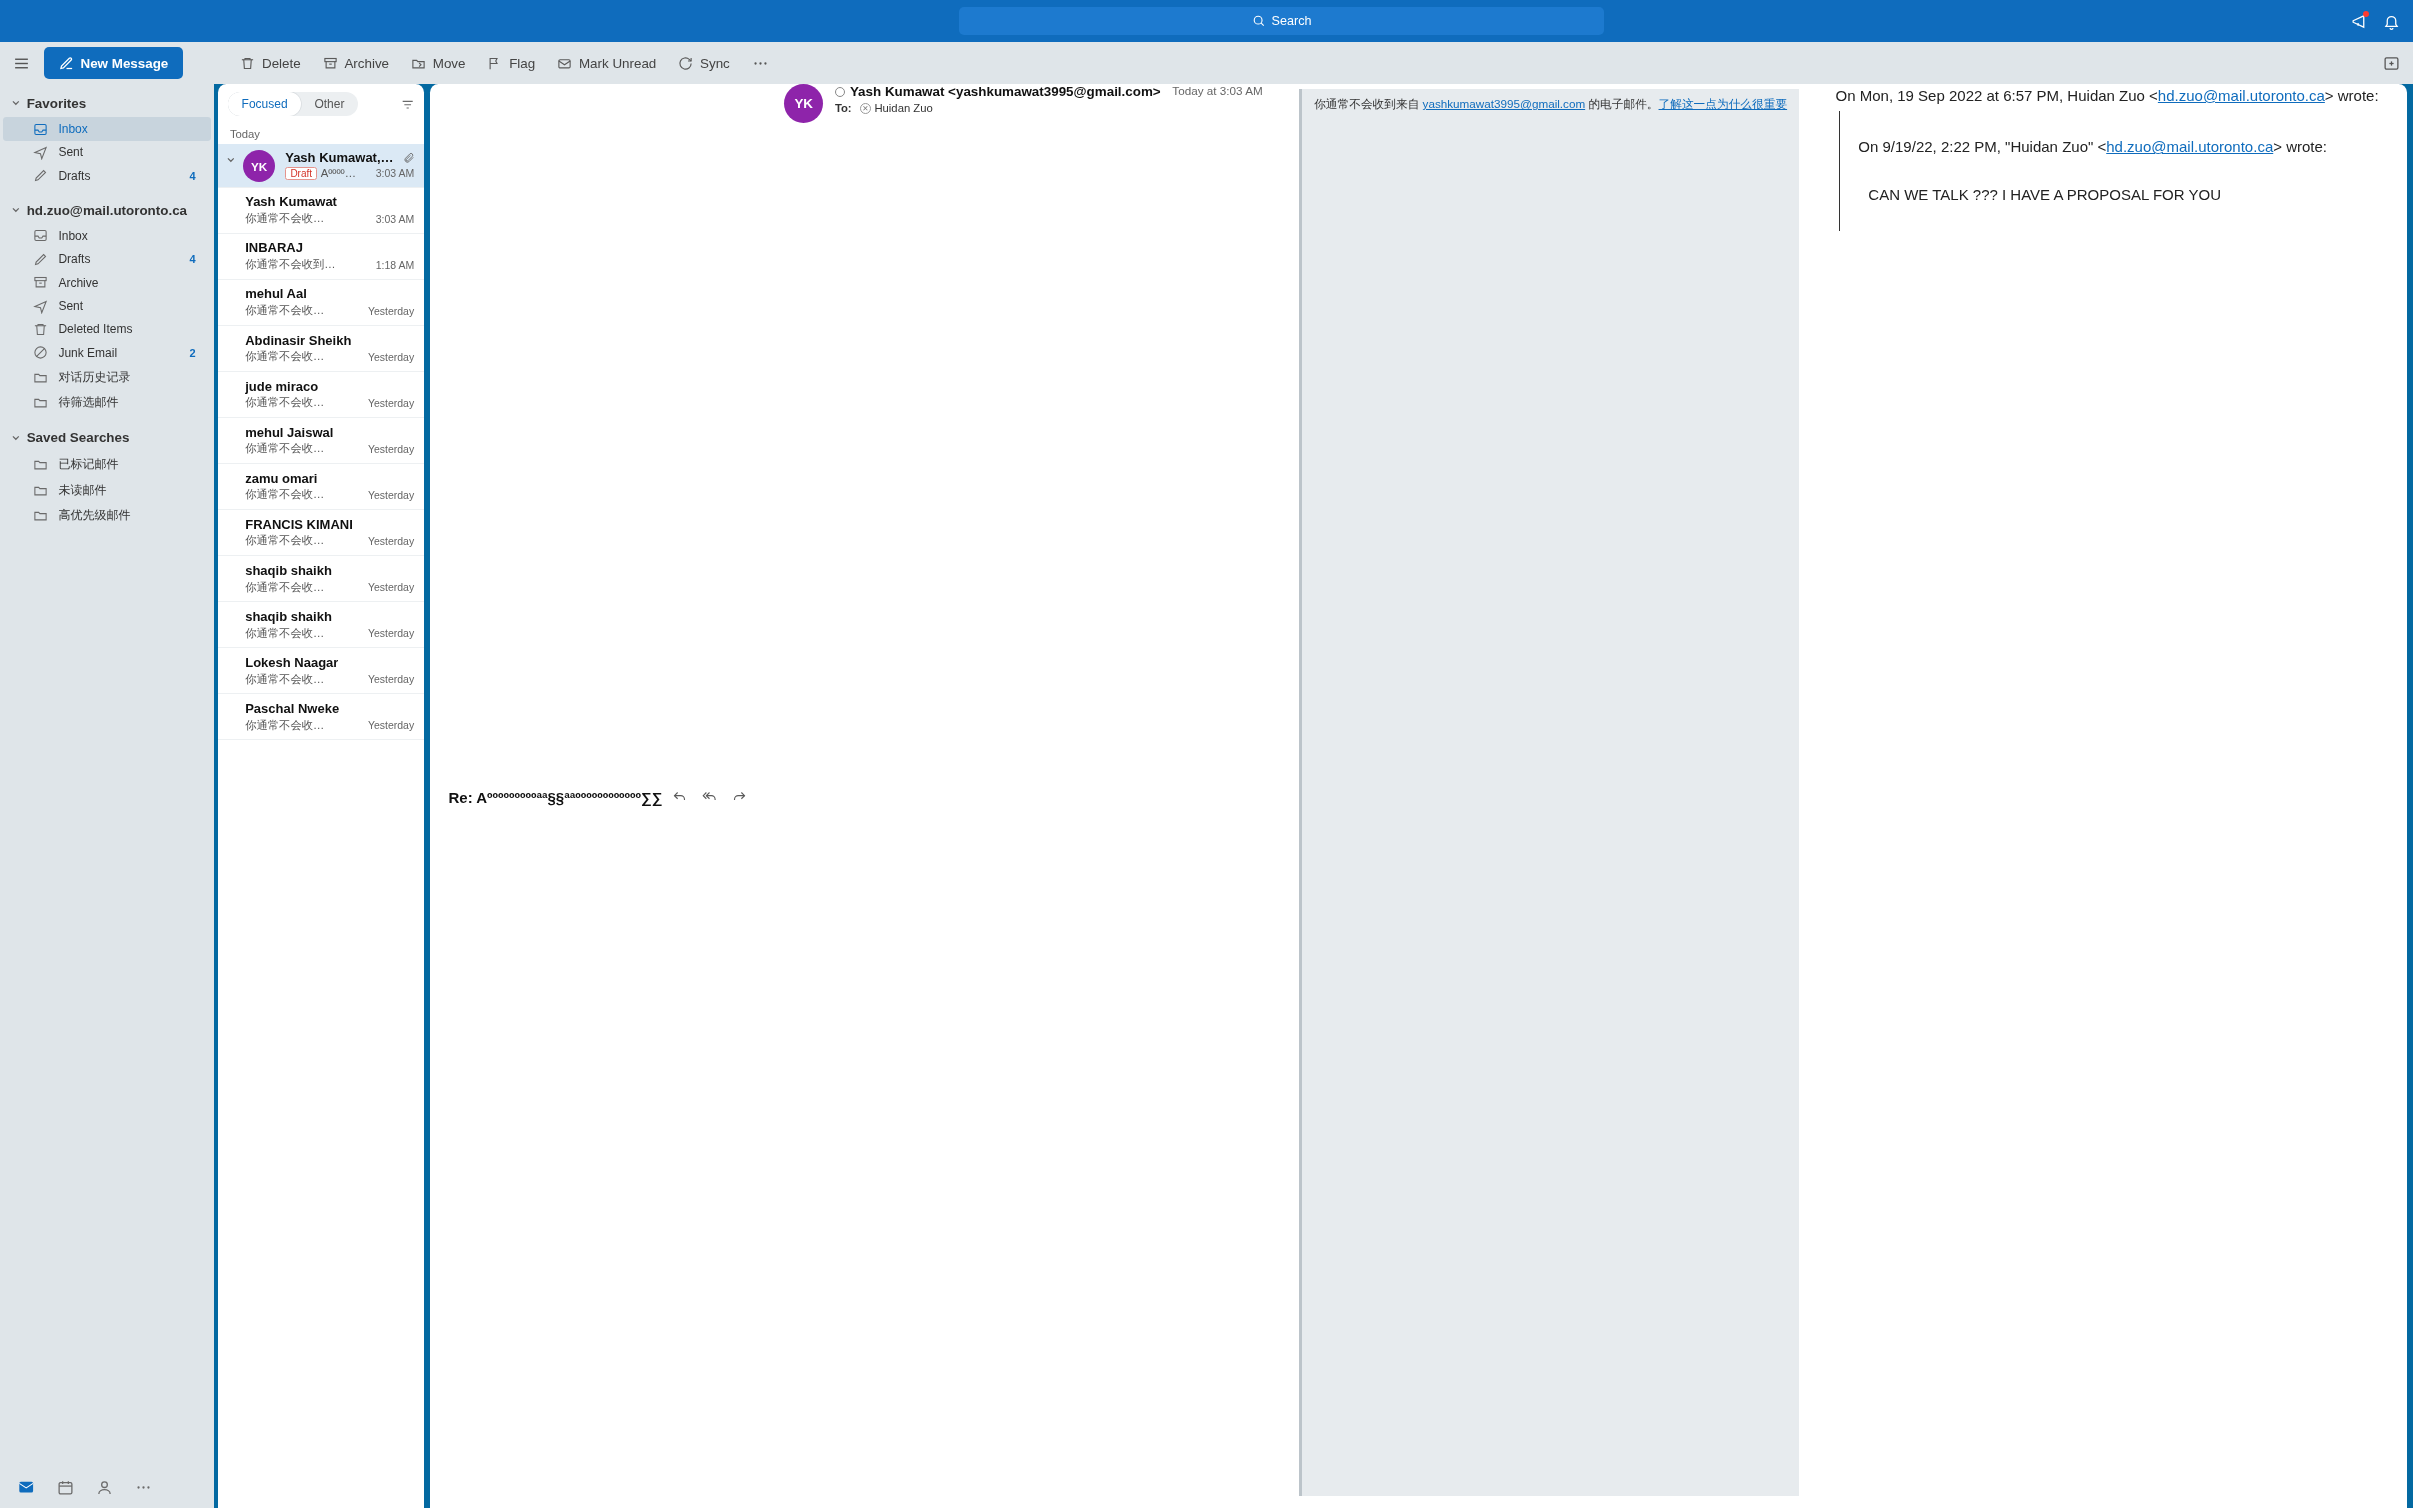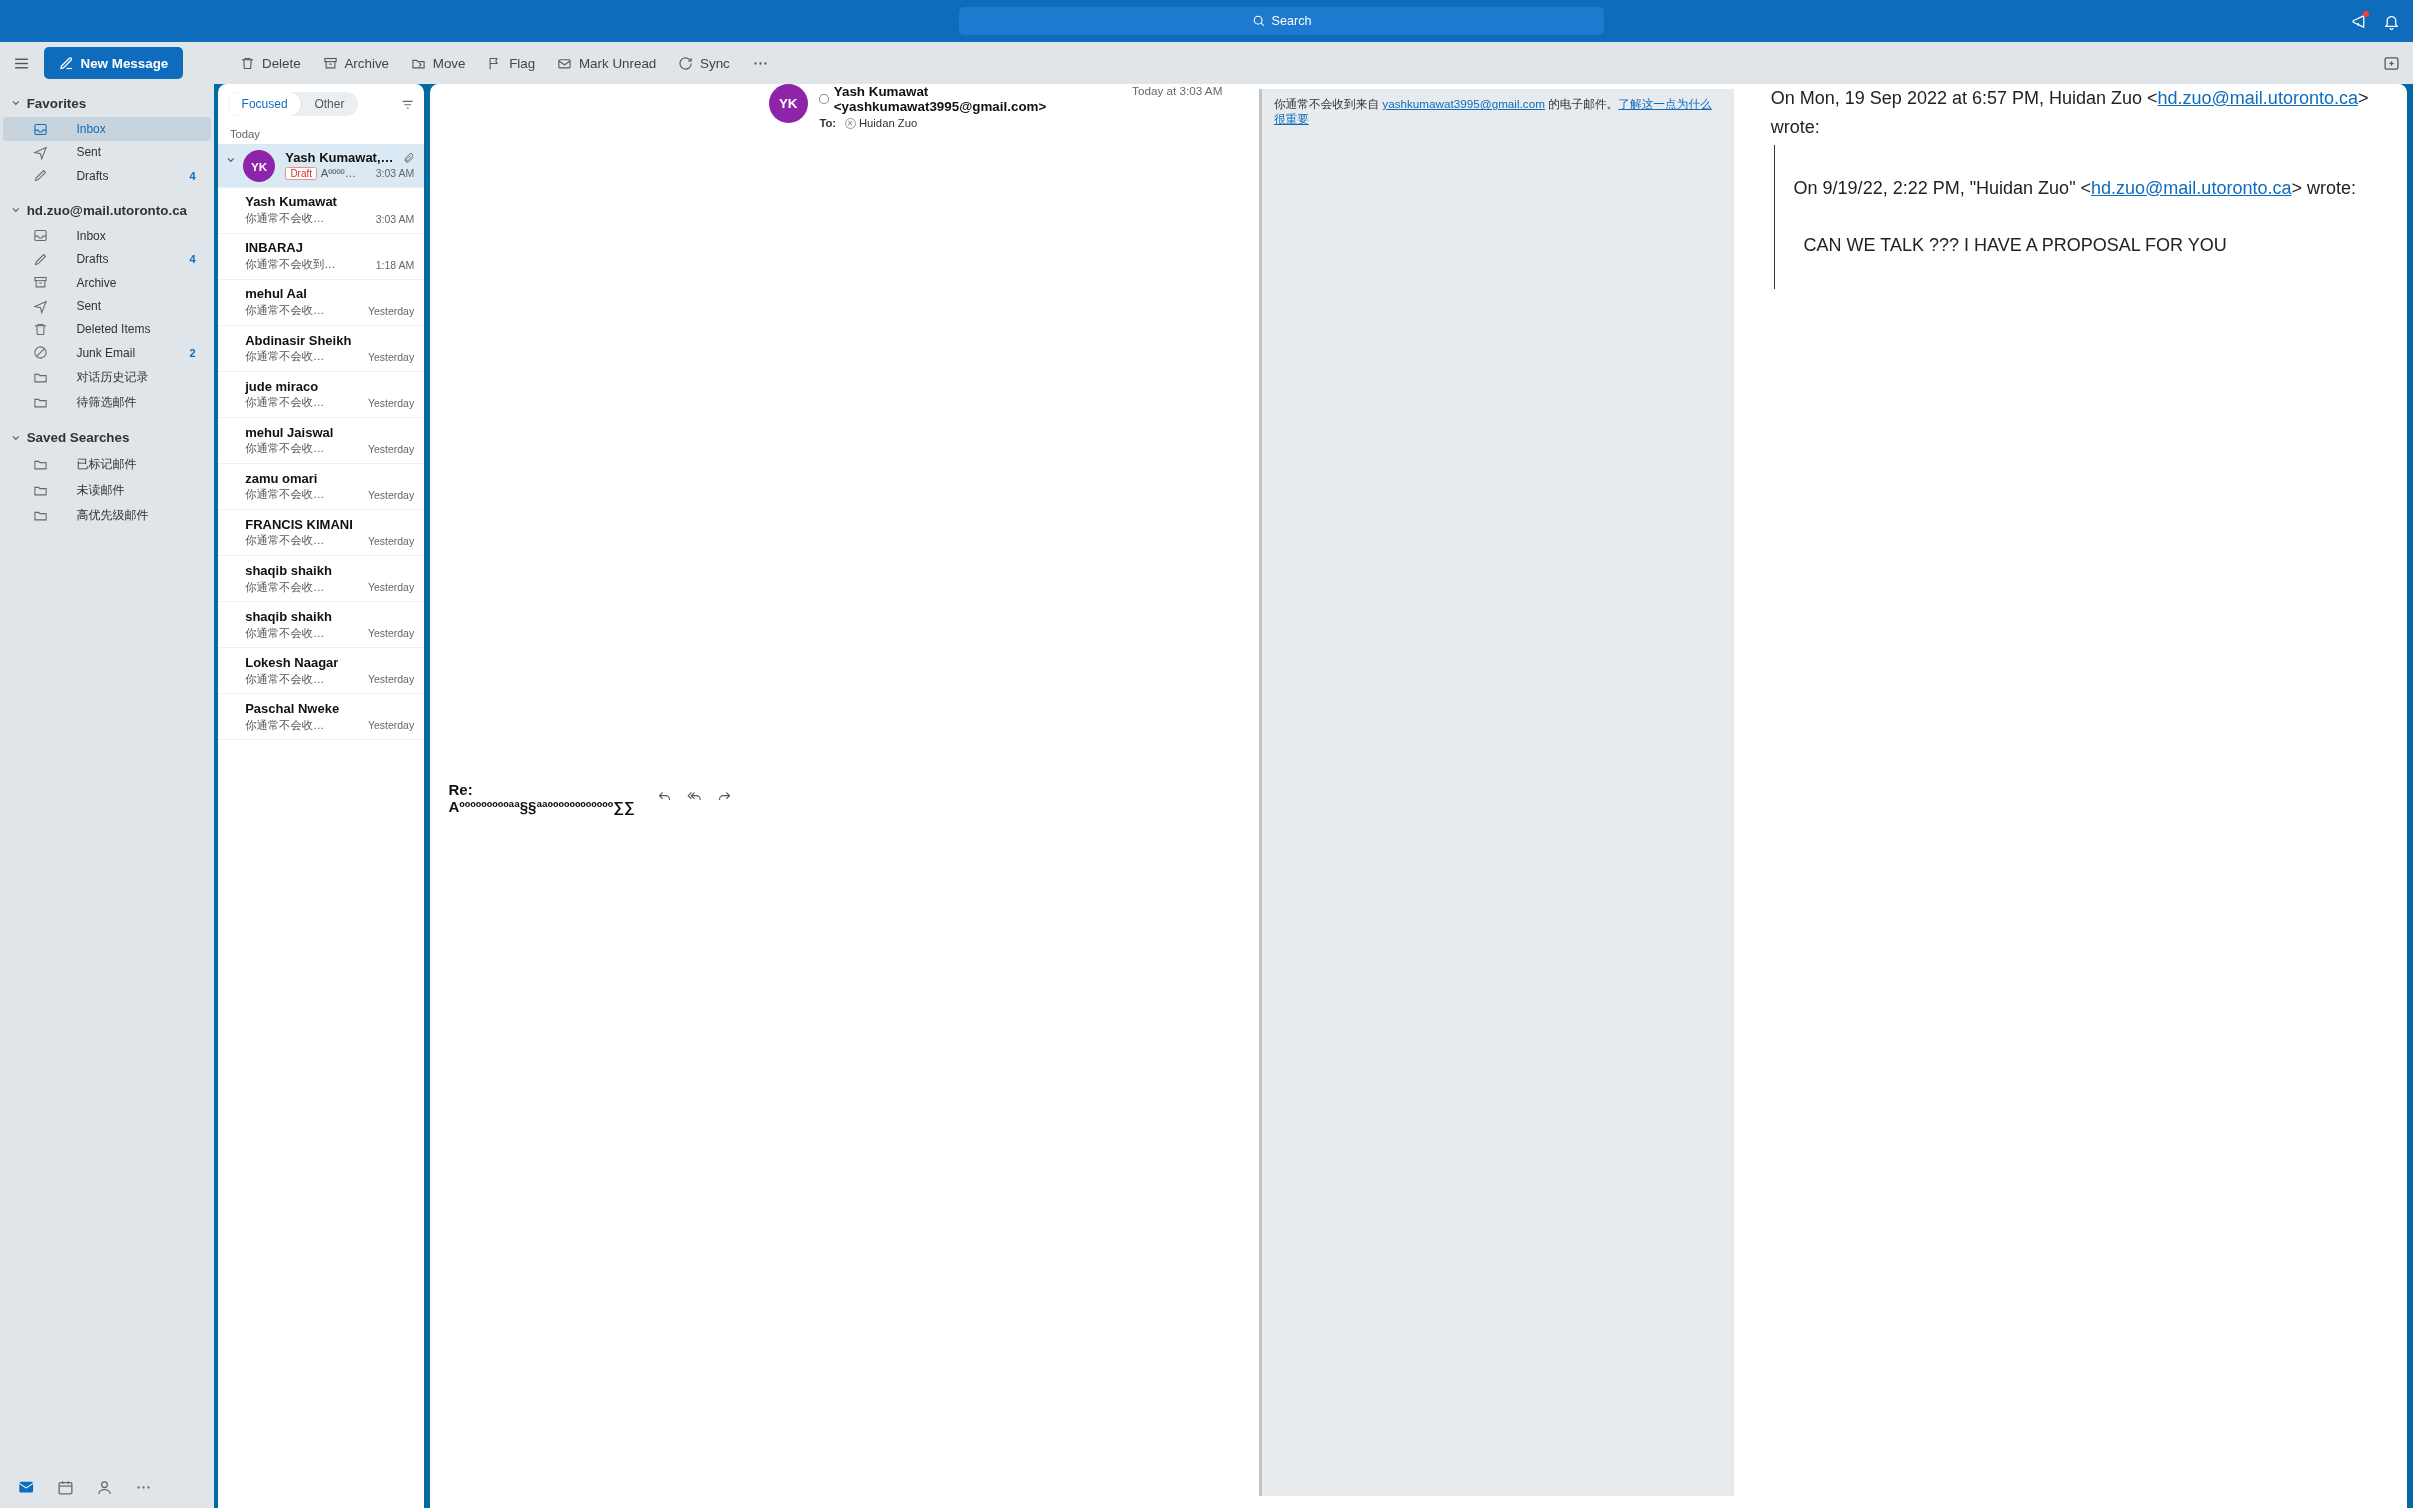--- a/index.html
+++ b/index.html
@@ -25,21 +25,21 @@
   .toolbar-right { display: flex; align-items: center; gap: 15px; }
 
   
   .main { flex: 1; display: flex; background: #0369a1; overflow: hidden; }
 
   
   .sidebar { width: 214px; background: #dfe5e9; display: flex; flex-direction: column; padding-top: 5px; }
   .side-scroll { flex: 1; overflow-y: auto; }
   .section-header { display: flex; align-items: center; gap: 5px; font-size: 13.4px; font-weight: 700; color: #333; padding: 6.7px 10px; }
   .chev { color: #666; }
-  .side-item { display: flex; align-items: center; gap: 28px; padding: 4.2px 10px 4.2px 30px; font-size: 12px; color: #333; position: relative; border-radius: 3.4px; margin: 0 3.4px; }
+  .side-item { display: flex; align-items: center; gap: 10px; padding: 4.2px 10px 4.2px 30px; font-size: 12px; color: #333; position: relative; border-radius: 3.4px; margin: 0 3.4px; }
   .side-item.sel { background: #c8d4dd; color: #0f6cbd; }
   .side-item.sel .side-icon { color: #0f6cbd; }
   .side-icon { width: 15px; color: #6a6a6a; display: flex; justify-content: center; }
   .side-badge { margin-left: auto; color: #0f6cbd; font-size: 11px; font-weight: 600; padding-right: 5px; }
   .side-rail { margin-top: auto; display: flex; gap: 22px; padding: 8.4px 17px 11.7px; color: #6a6a6a; align-items: center; }
   .side-rail-item.active { color: #0f6cbd; }
 
   
   .msg-list { width: 206px; background: #fff; border-radius: 8.4px 8.4px 0 0; margin: 0 0 0 4.2px; display: flex; flex-direction: column; overflow: hidden; }
   .list-header { display: flex; align-items: center; padding: 8.4px 10px; gap: 6.7px; }
@@ -75,21 +75,21 @@
   .sender-line .circle { width: 10px; height: 10px; border: 1.3px solid #888; border-radius: 50%; display: inline-block; }
   .to-line { font-size: 11.3px; color: #555; display: flex; align-items: center; gap: 8.4px; margin-top: 3.4px; }
   .to-label { font-weight: 600; color: #333; }
   .recip-chip { display: flex; align-items: center; gap: 3.4px; color: #333; }
   .recip-x { width: 11px; height: 11px; border: 0.8px solid #999; border-radius: 50%; display: inline-flex; align-items: center; justify-content: center; font-size: 7.5px; color: #777; }
   .date-meta { font-size: 11.7px; color: #666; align-self: flex-start; }
 
   .infobar { margin: 5px 18.4px 11.7px; background: #e7ebee; border-left: 3.4px solid #bcc4ca; padding: 8.4px 11.7px; font-size: 11.7px; color: #333; }
   .infobar a { color: #0f6cbd; text-decoration: underline; }
 
-  .reader-body { padding: 0 18.4px 18.4px; font-size: 18px; color: #222; line-height: 1.6; }
+  .reader-body { padding: 0 18.4px 18.4px; font-size: 15px; color: #222; line-height: 1.6; }
   .reader-body a { color: #0f6cbd; text-decoration: underline; }
   .quote-block { border-left: 1.3px solid #333; padding-left: 10px; margin: 3.4px 0 10px 3.4px; }
 
   svg { display: block; }
 </style>
 </head>
 <body>
 
 <div class="title-bar">
   <div class="title-bar-left"></div>

